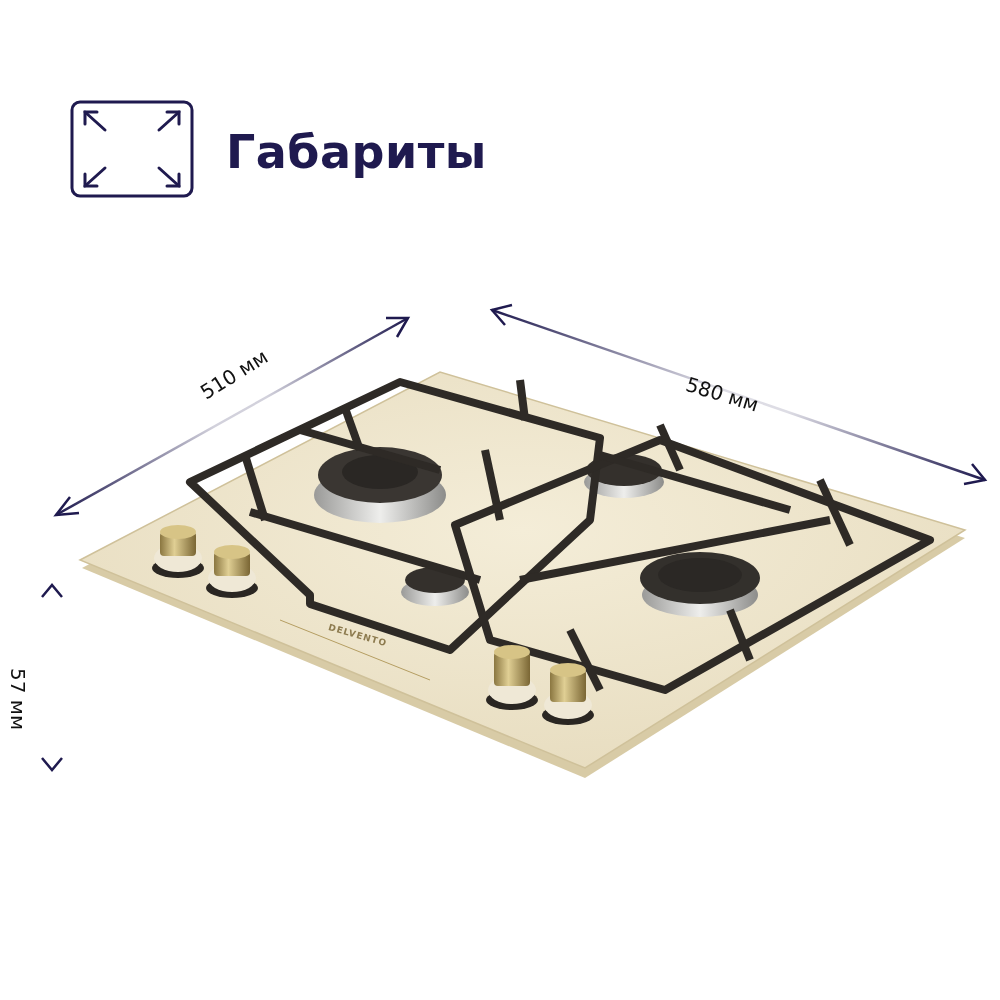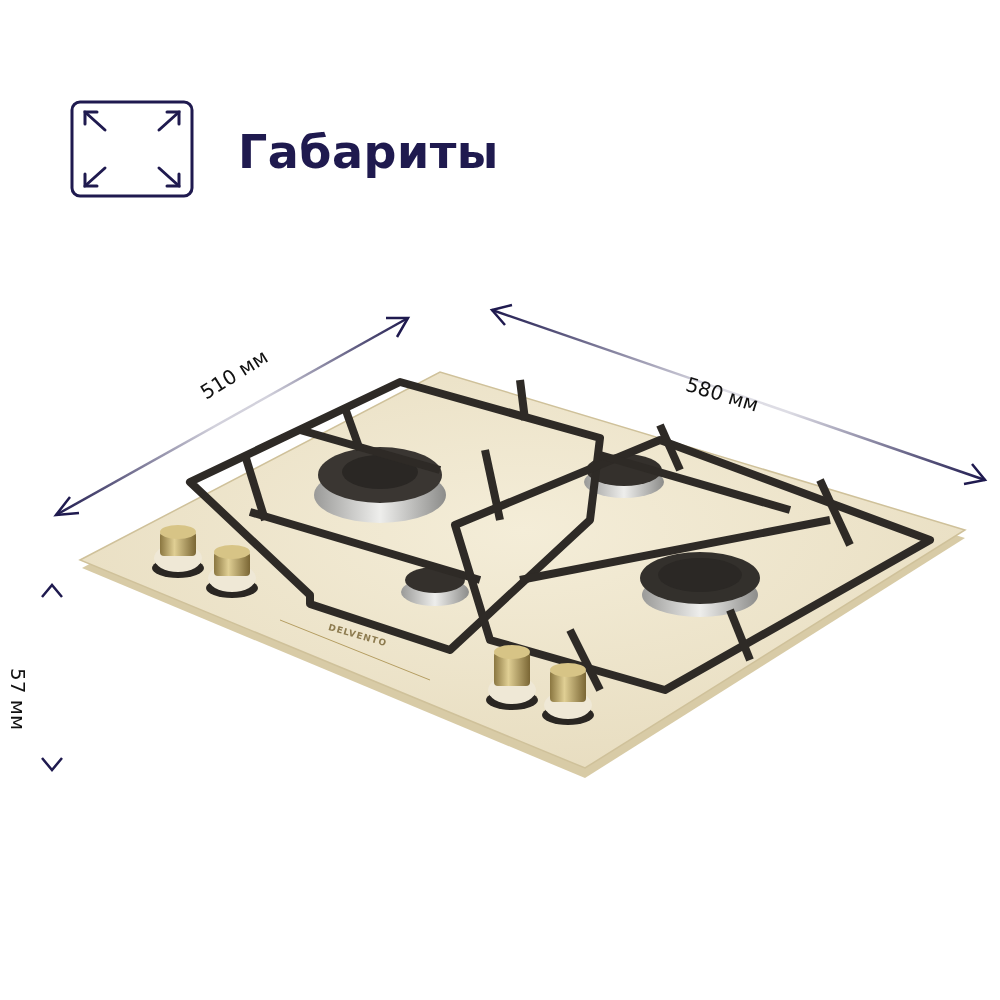--- a/index.html
+++ b/index.html
@@ -1,19 +1,19 @@
 <!DOCTYPE html>
 <html><head>
 <meta charset="utf-8">
 <style>
   html, body { margin:0; padding:0; background:#ffffff; }
   body { width:1000px; height:1000px; position:relative; overflow:hidden; font-family:"DejaVu Sans", sans-serif; }
   .abs { position:absolute; }
   .header-icon { left:70px; top:100px; width:124px; height:98px; }
-  .title { left:238px; top:120px; font-size:46px; font-weight:bold; color:#1f1a4f; letter-spacing:0.5px; line-height:64px; font-family:"DejaVu Sans", sans-serif; }
+  .title { left:226px; top:120px; font-size:46px; font-weight:bold; color:#1f1a4f; letter-spacing:0.5px; line-height:64px; font-family:"DejaVu Sans", sans-serif; }
   .dim-label { font-size:20px; color:#111; white-space:nowrap; font-family:"DejaVu Sans", sans-serif; }
   .lbl-510 { left:196px; top:384px; transform:rotate(-32deg); transform-origin:left top; }
   .lbl-580 { left:690px; top:372px; transform:rotate(17deg); transform-origin:left top; }
   .lbl-57 { left:30px; top:668px; transform:rotate(90deg); transform-origin:left top; }
   .brand { left:330px; top:622px; font-size:9px; font-weight:bold; color:#8c7a4e; letter-spacing:1px; transform:rotate(16deg); transform-origin:left top; white-space:nowrap; }
   svg { position:absolute; left:0; top:0; }
 </style>
 </head>
 <body>
 

